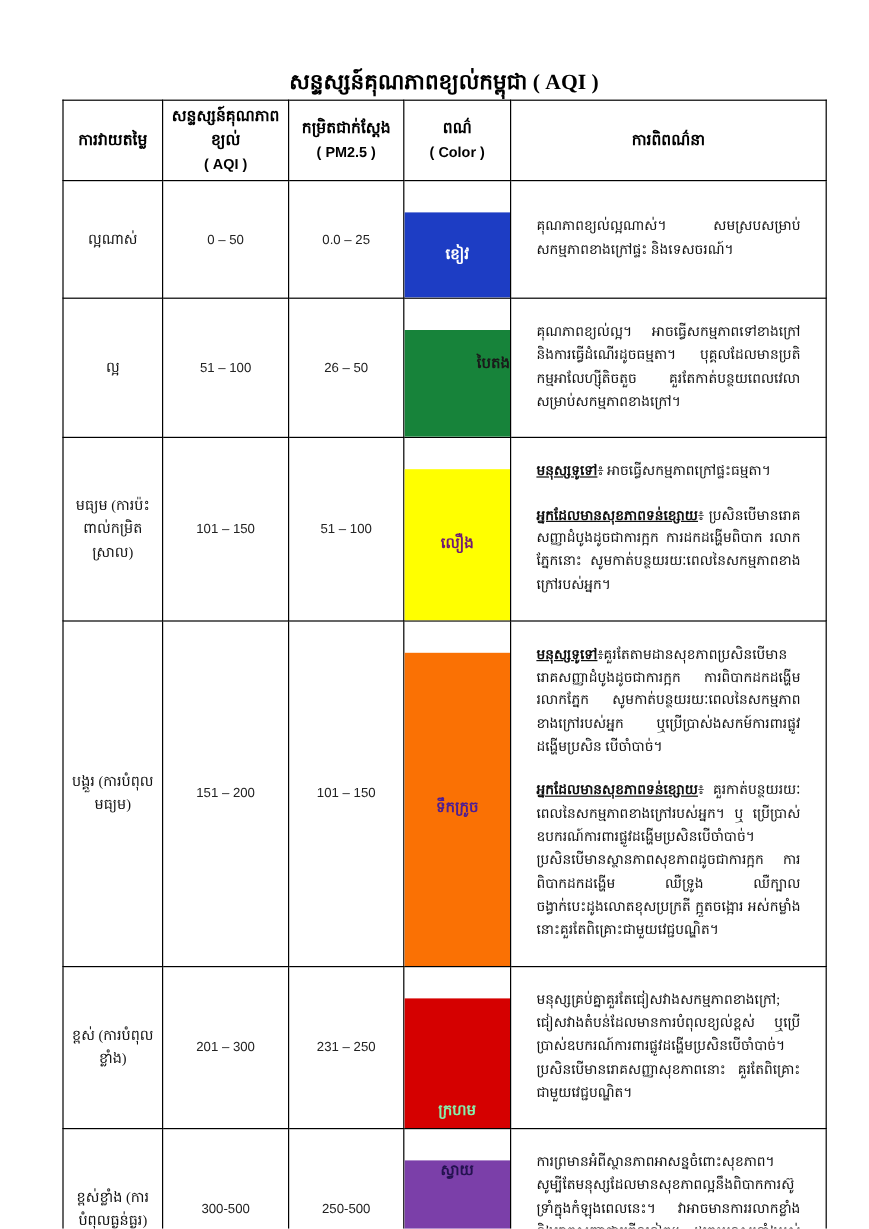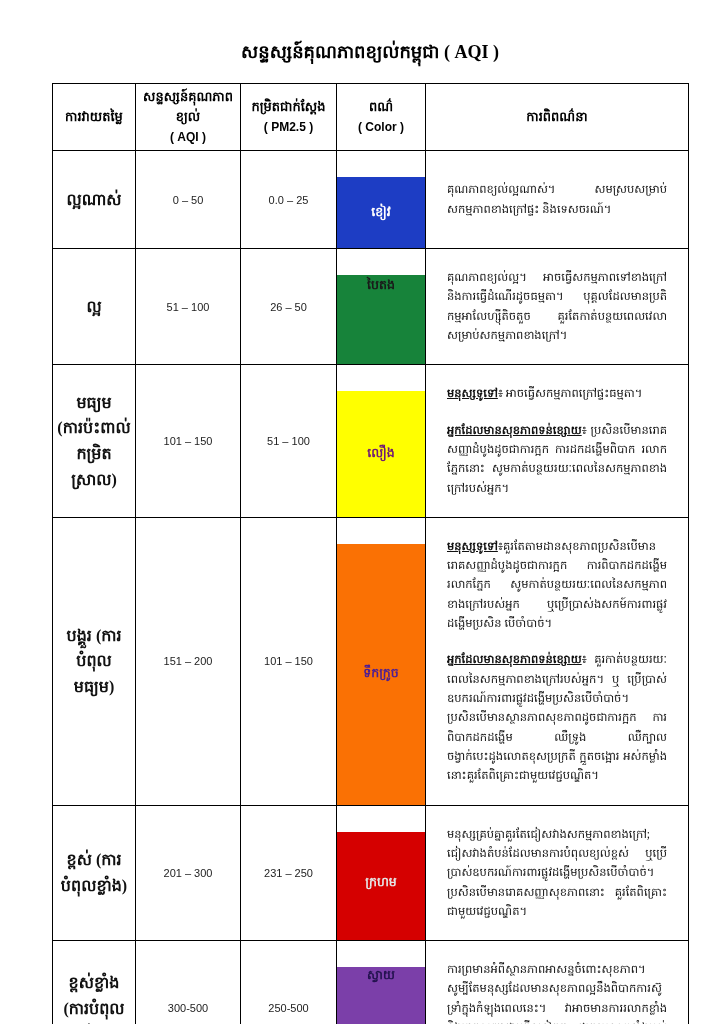--- a/index.html
+++ b/index.html
@@ -6,21 +6,21 @@
   .page{
     position:relative;
     width:724px;height:1024px;
     background:#ffffff;
     font-family:"Liberation Serif", serif;
     color:#111;
     overflow:hidden;
   }
   .doc-title{
     position:absolute;
-    left:52px;top:40px;width:636px;
+    left:52px;top:56px;width:636px;
     text-align:center;
     font-weight:bold;
     font-size:18px;
     color:#000;
   }
   table.aqi{
     position:absolute;
     left:52px;top:83px;
     width:636px;
     border-collapse:collapse;
@@ -42,38 +42,37 @@
   th{
     font-weight:bold;
     font-size:13px;
     text-align:center;
     line-height:1.55;
     color:#000;
   }
   th .sub{font-family:"Liberation Sans", sans-serif;font-weight:bold;font-size:12px;}
   td.c-rating{
     text-align:center;
-    font-size:16px;
+    font-size:12px;
     line-height:1.6;
     padding:2px 6px;
-    font-weight:bold;
   }
   td.c-num{
     text-align:center;
     font-family:"Liberation Sans", sans-serif;
     font-size:11px;
     color:#222;
   }
   td.c-color{padding:0;position:relative;}
   .swatch{
     position:absolute;inset:0;
     display:flex;justify-content:center;align-items:center;
     font-weight:bold;font-size:12.5px;margin-top:26px;
   }
-  .swatch.v-top{align-items:flex-start;padding-top:2px;}
+  .swatch.v-top{align-items:flex-start;padding-top:20px;justify-content:flex-end;}
   .swatch.v-bottom{align-items:flex-end;padding-bottom:5px;}
   .swatch.v-low{align-items:flex-start;padding-bottom:8px;}
   td.c-desc{
     vertical-align:top;
     font-size:11.5px;
     line-height:1.68;
     text-align:justify;
     padding:3px 6px 4px 6px;
   }
   td.c-desc p{margin:17px;}
@@ -161,21 +160,21 @@
           <p><span class="lead">មនុស្សទូទៅ</span><span>៖គួរតែតាមដានសុខភាពប្រសិនបើមានរោគសញ្ញាដំបូងដូចជាការក្អក ការពិបាកដកដង្ហើម រលាកភ្នែក សូមកាត់បន្ថយរយៈពេលនៃសកម្មភាពខាងក្រៅរបស់អ្នក ឬប្រើប្រាស់ងសកម៍ការពារផ្លូវដង្ហើមប្រសិន បើចាំបាច់។</span></p>
           <p><span class="lead">អ្នកដែលមានសុខភាពទន់ខ្សោយ</span><span>៖ គួរកាត់បន្ថយរយៈពេលនៃសកម្មភាពខាងក្រៅរបស់អ្នក។ ឬ ប្រើប្រាស់ឧបករណ៍ការពារផ្លូវដង្ហើមប្រសិនបើចាំបាច់។ ប្រសិនបើមានស្ថានភាពសុខភាពដូចជាការក្អក ការពិបាកដកដង្ហើម ឈឺទ្រូង ឈឺក្បាល ចង្វាក់បេះដូងលោតខុសប្រក្រតី ក្អួតចង្អោរ អស់កម្លាំង នោះគួរតែពិគ្រោះជាមួយវេជ្ជបណ្ឌិត។</span></p>
         </td>
       </tr>
 
       <tr class="r4">
         <td class="c-rating">ខ្ពស់ (ការបំពុលខ្លាំង)</td>
         <td class="c-num">201 – 300</td>
         <td class="c-num">231 – 250</td>
         <td class="c-color">
-          <div class="swatch v-bottom" style="background-color: rgb(213, 0, 0); color: #e5e5e5; align-items: center;">
+          <div class="swatch v-bottom" style="background-color: rgb(213, 0, 0); color: #86efac;">
             <span>ក្រហម</span>
           </div>
         </td>
         <td class="c-desc">
           <p><span>មនុស្សគ្រប់គ្នាគួរតែជៀសវាងសកម្មភាពខាងក្រៅ; ជៀសវាងតំបន់ដែលមានការបំពុលខ្យល់ខ្ពស់ ឬប្រើប្រាស់ឧបករណ៍ការពារផ្លូវដង្ហើមប្រសិនបើចាំបាច់។ ប្រសិនបើមានរោគសញ្ញាសុខភាពនោះ គួរតែពិគ្រោះជាមួយវេជ្ជបណ្ឌិត។</span></p>
         </td>
       </tr>
 
       <tr class="r5">
         <td class="c-rating">ខ្ពស់ខ្លាំង (ការបំពុលធ្ងន់ធ្ងរ)</td>

